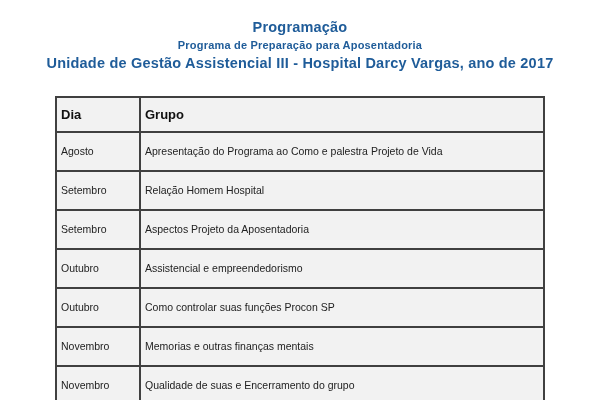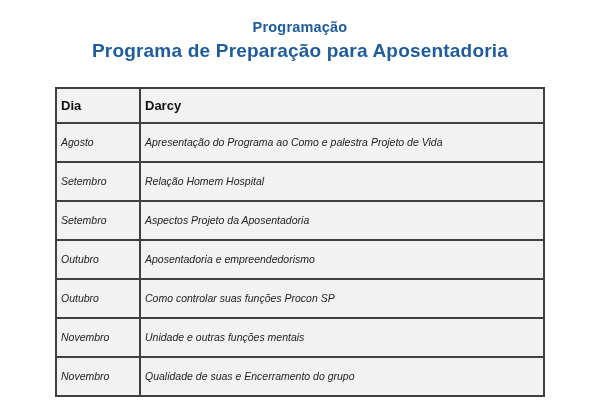--- a/index.html
+++ b/index.html
@@ -23,21 +23,21 @@
     text-align: center;
     padding-top: 17px;
   }
   .title-line {
     color: #1f5c99;
     font-weight: bold;
     letter-spacing: 0.2px;
     line-height: 1.42;
   }
   .title-line-1 { font-size: 14.5px; }
-  .title-line-2 { font-size: 19px; }
+  .title-line-2 { font-size: 11px; }
   .title-line-3 { font-size: 14.5px; }
 
   .table-wrap {
     margin: 22px auto 0 auto;
     width: 490px;
   }
   table.schedule {
     border-collapse: collapse;
     width: 100%;
     table-layout: fixed;
@@ -55,71 +55,71 @@
     font-weight: bold;
     height: 27px;
     padding: 3px 4px;
     color: #111111;
   }
   table.schedule td {
     font-size: 10.5px;
     height: 31px;
     padding: 3px 4px;
     font-weight: normal;
-    font-style: italic;
   }
   col.col-dia { width: 84px; }
   col.col-tema { width: auto; }
 </style>
 </head>
 <body>
 
 <div class="page">
 
   <div class="title-block">
     <div class="title-line title-line-1">Programação</div>
     <div class="title-line title-line-2">Programa de Preparação para Aposentadoria</div>
+    <div class="title-line title-line-3">Unidade de Gestão Assistencial III - Hospital Darcy Vargas, ano de 2017</div>
   </div>
 
   <div class="table-wrap">
     <table class="schedule">
       <colgroup>
         <col class="col-dia">
         <col class="col-tema">
       </colgroup>
       <thead>
         <tr>
           <th>Dia</th>
-          <th>Darcy</th>
+          <th>Grupo</th>
         </tr>
       </thead>
       <tbody>
         <tr>
           <td>Agosto</td>
           <td>Apresentação do Programa ao Como e palestra Projeto de Vida</td>
         </tr>
         <tr>
           <td>Setembro</td>
           <td>Relação Homem Hospital</td>
         </tr>
         <tr>
           <td>Setembro</td>
           <td>Aspectos Projeto da Aposentadoria</td>
         </tr>
         <tr>
           <td>Outubro</td>
-          <td>Aposentadoria e empreendedorismo</td>
+          <td>Assistencial e empreendedorismo</td>
         </tr>
         <tr>
           <td>Outubro</td>
           <td>Como controlar suas funções Procon SP</td>
         </tr>
         <tr>
           <td>Novembro</td>
-          <td>Unidade e outras funções mentais</td>
+          <td>Memorias e outras finanças mentais</td>
         </tr>
         <tr>
           <td>Novembro</td>
           <td>Qualidade de suas e Encerramento do grupo</td>
         </tr>
       </tbody>
     </table>
   </div>
 
 </div>

